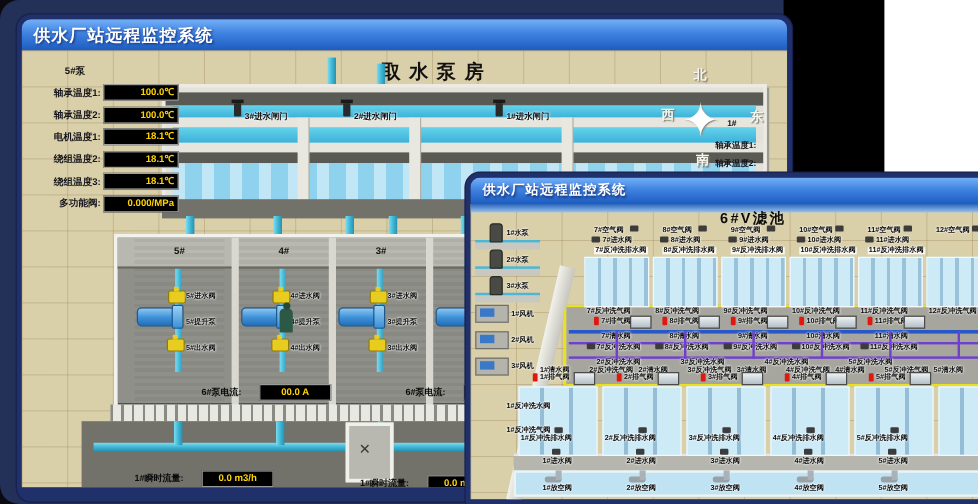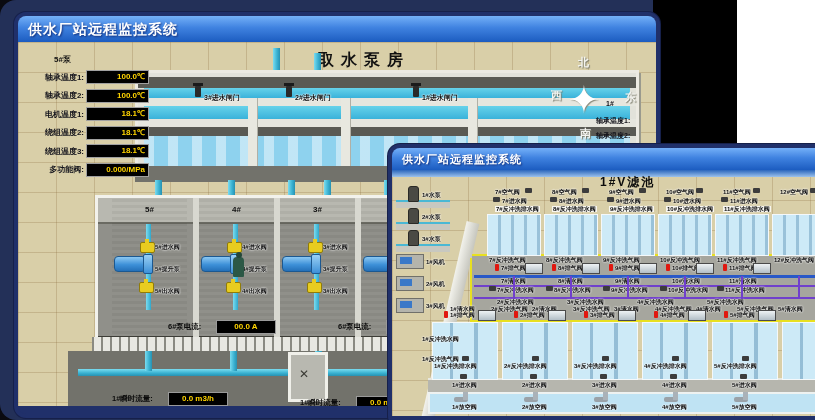--- a/index.html
+++ b/index.html
@@ -256,21 +256,21 @@
         <div class="mval" style="left: 338px; top: 354px; width: 58px; height: 12px;">0.0 m3/h</div>
       </div>
   </div>
 
   <div class="window win-filter">
     <div class="titlebar">
       <span>供水厂站远程监控系统</span>
     </div>
     <div class="scene scene-filter">
       <div class="sky"></div>
-      <div class="scene-title-filter abs" style="left:208px;top:4px;">1#V滤池</div>
+      <div class="scene-title-filter abs" style="left:208px;top:4px;">6#V滤池</div>
       <div class="duct" style="left:52px;top:50px;height:200px;"></div>
       <div class="ylinev" style="left:78px;top:88px;height:152px;"></div>
       <div class="gallery" style="left:80px;top:84px;width:356px;height:68px;"></div>
       <div class="yline" style="left:80px;top:84px;width:356px;"></div>
       <div class="yline" style="left:80px;top:150px;width:356px;"></div>
       <div class="bluepipe" style="left:82px;top:105px;width:354px;"></div>
       <div class="purpline" style="left:82px;top:115px;width:354px;"></div>
       <div class="purpline" style="left:82px;top:127px;width:354px;"></div>
       <div class="walkway" style="left:36px;top:208px;width:400px;height:14px;"></div>
       <div class="channel" style="left:36px;top:222px;width:400px;height:18px;"></div>

